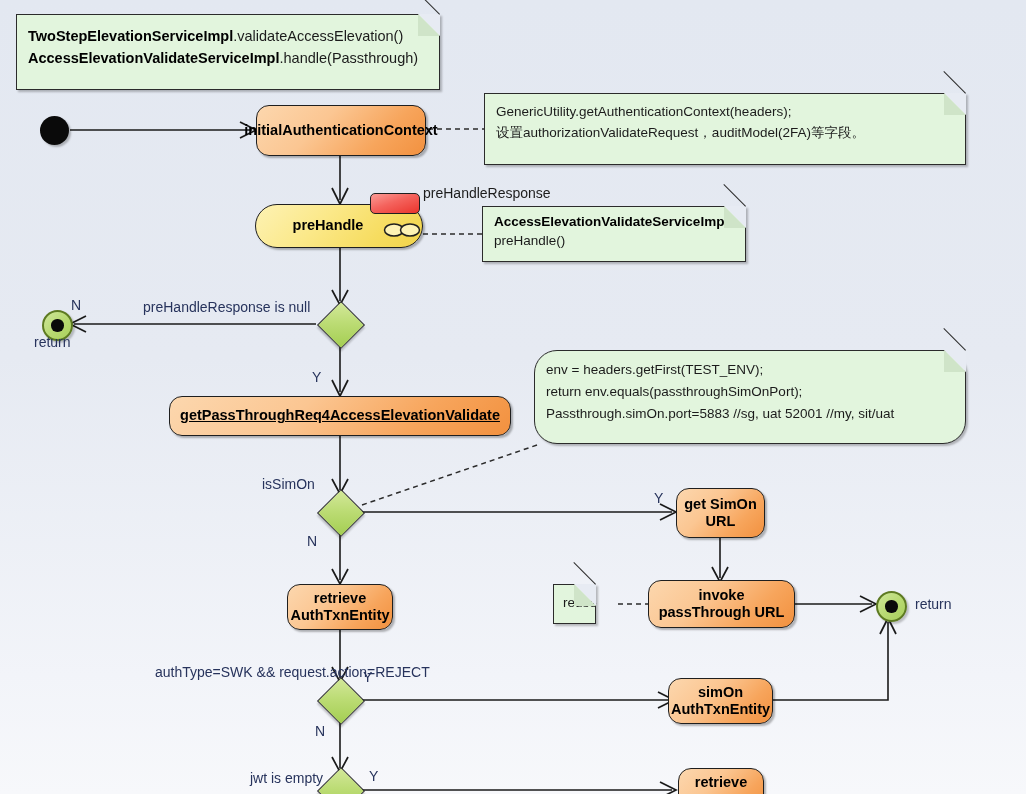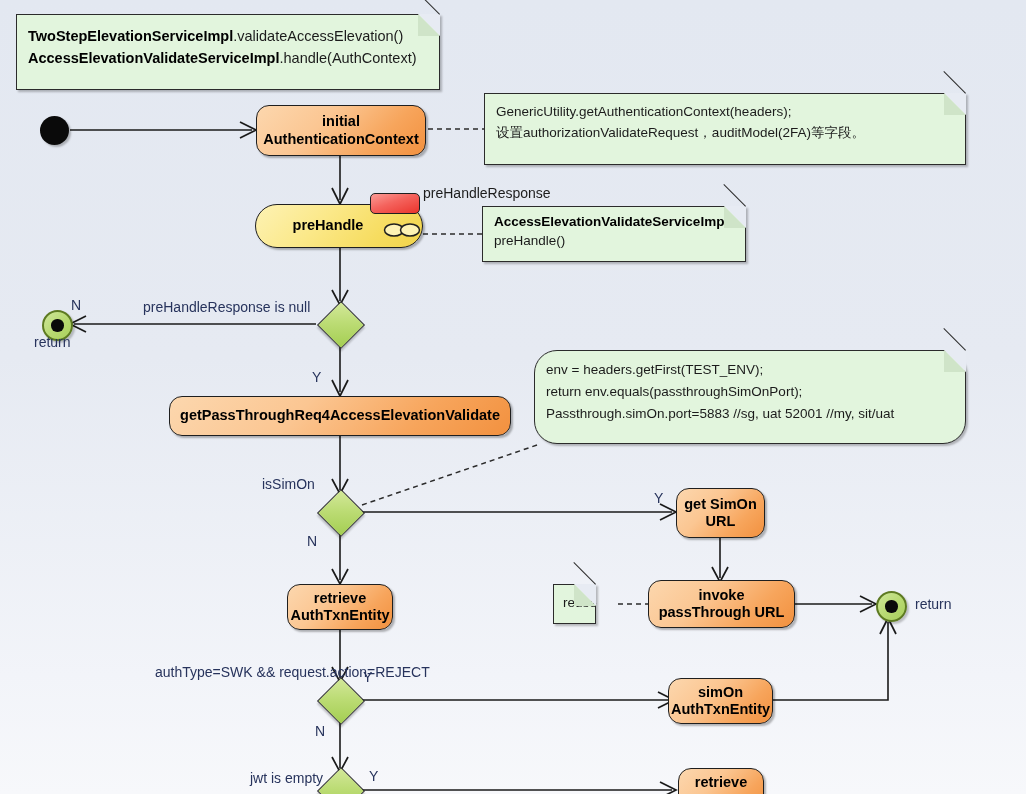--- a/index.html
+++ b/index.html
@@ -236,26 +236,26 @@
     <line class="dash" x1="618" y1="604" x2="648" y2="604"></line>
   </svg>
 
   <div class="note" style="left:16px; top:14px; width:424px; height:76px; font-size:14.5px; line-height:1.5; padding-top:11px;">
     <span class="fold">
       <i class="cut"></i>
         <i class="tri"></i>
         <i class="edge"></i>
     </span>
     <span class="ln"><b>TwoStepElevationServiceImpl</b><span>.validateAccessElevation()</span></span>
-    <span class="ln"><b>AccessElevationValidateServiceImpl</b><span>.handle(AuthContext)</span></span>
+    <span class="ln"><b>AccessElevationValidateServiceImpl</b><span>.handle(Passthrough)</span></span>
   </div>
 
   <div class="start-node" style="left:40px; top:116px; width:29px; height:29px;"></div>
 
-  <div class="node action" style="left:256px; top:105px; width:170px; height:51px; flex-direction:column;">
+  <div class="node action" style="left:256px; top:105px; width:170px; height:51px; ">
     <span>initial</span>
     <span>AuthenticationContext</span>
   </div>
 
   <div class="note" style="left:484px; top:93px; width:482px; height:72px;">
     <span class="fold">
       <i class="cut"></i>
         <i class="tri"></i>
         <i class="edge"></i>
     </span>
@@ -287,21 +287,21 @@
   <div class="decision" style="left:324px; top:308px; width:32px; height:32px;"></div>
   <div class="lbl" style="left:143px; top:299px;">preHandleResponse is null</div>
   <div class="lbl" style="left:71px; top:297px;">N</div>
   <div class="lbl" style="left:312px; top:369px;">Y</div>
 
   <div class="end-node" style="left:42px; top:310px; width:27px; height:27px;">
     <span class="dot"></span>
   </div>
   <div class="lbl" style="left:34px; top:334px;">return</div>
 
-  <div class="node action" style="left:169px; top:396px; width:342px; height:40px;">
+  <div class="node action" style="left:169px; top:396px; width:342px; height:40px;text-decoration:underline;">
     <span>getPassThroughReq4AccessElevationValidate</span>
   </div>
 
   <div class="note" style="left:534px; top:350px; width:432px; height:94px; line-height:1.62;border-radius:23px;">
     <span class="fold">
       <i class="cut"></i>
         <i class="tri"></i>
         <i class="edge"></i>
     </span>
     <span class="ln">env = headers.getFirst(TEST_ENV);</span>

